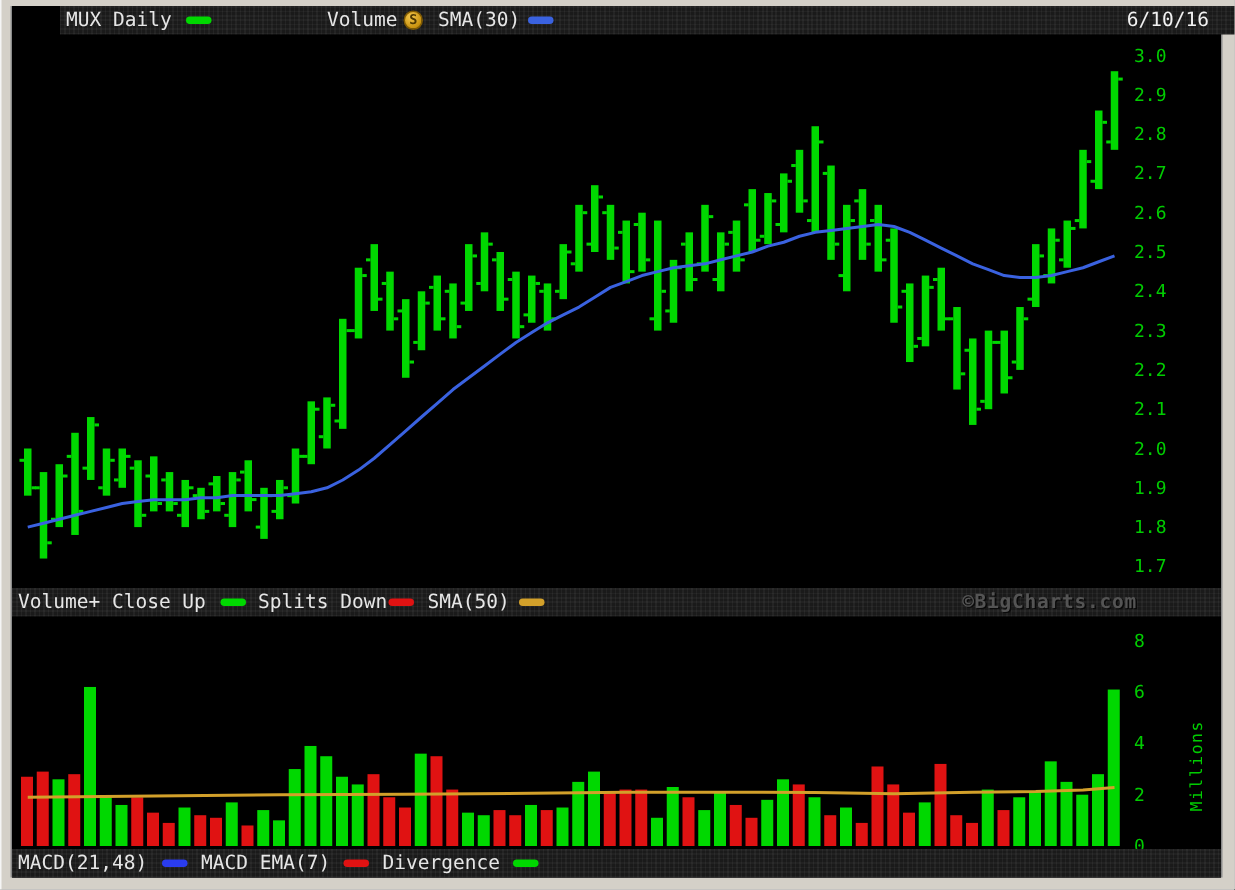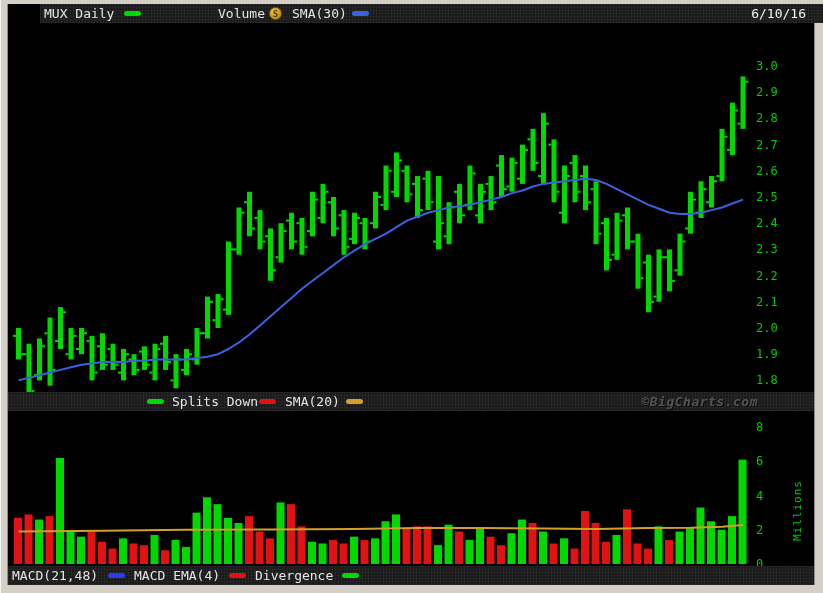--- a/index.html
+++ b/index.html
@@ -28,27 +28,27 @@
   }
   .badge {
     position:absolute; top:3px; width:13px; height:13px; border-radius:50%;
     background:radial-gradient(circle at 35% 30%, #f2c54d, #c8920e 70%, #9a6d06);
     border:1px solid #7e5a04; color:#4d3802; font-size:9px; font-weight:bold;
     line-height:13px; text-align:center; box-sizing:border-box;
   }
   #top-bar  { top:0;margin-left:32px; }
   #vol-bar  { top:388px; }
   #macd-bar { top:562px; }
-  #price-plot { position:absolute; left:0; top:19px;  width:637px; height:369px;margin-top:29px; }
+  #price-plot { position:absolute; left:0; top:19px;  width:637px; height:369px; }
   #vol-plot   { position:absolute; left:0; top:407px; width:806px; height:155px; }
   svg { display:block; }
   .date { position:absolute; right:40px; top:0; color:#f2f2f2; }
   .watermark {
     position:absolute; right:56px; top:0; color:#545454; font-weight:bold;
-    text-shadow:1px 1px 0 #0a0a0a; letter-spacing:0.5px;font-style:italic;
+    text-shadow:1px 1px 0 #0a0a0a; letter-spacing:0.5px;
   }
   .millions {
     position:absolute; right:10px; top:44px; height:86px;
     writing-mode:vertical-rl; transform:rotate(180deg);
     color:#00cc00; font-size:11px; letter-spacing:1px;
   }
 </style>
 </head>
 <body>
 
@@ -429,24 +429,25 @@
           <g fill="#00d800">
             <rect x="732.5" y="24.48000000000001" width="5" height="52.40000000000004"></rect>
             <rect x="729.5" y="70.64000000000004" width="3" height="2"></rect>
             <rect x="737.5" y="28.720000000000013" width="3" height="2"></rect>
           </g>
           <polyline points="10.5,328.4 21,325.8 31.5,323.2 42,320.5 52.5,317.9 63,315.3 73.5,312.7 84,311.4 94.5,310.1 105,310.1 115.5,310.1 126,308.8 136.5,308.8 147,307.4 157.5,307.4 168,307.4 178.5,307.4 189,306.1 199.5,304.8 210,302.2 220.5,297.0 231,290.4 241.5,282.5 252,273.4 262.5,264.2 273,255.0 283.5,245.9 294,236.7 304.5,228.8 315,221.0 325.5,213.1 336,205.3 346.5,198.7 357,192.2 367.5,186.9 378,181.7 388.5,175.1 399,168.6 409.5,164.7 420,160.7 430.5,158.1 441,155.5 451.5,154.2 462,152.9 472.5,150.2 483,147.6 493.5,145.0 504,141.1 514.5,138.5 525,134.5 535.5,131.9 546,130.6 556.5,129.3 567,128.0 577.5,126.7 588,128.0 598.5,131.9 609,137.1 619.5,142.4 630,147.6 640.5,152.9 651,156.8 661.5,160.7 672,162.0 682.5,162.0 693,160.7 703.5,158.1 714,155.5 724.5,151.5 735,147.6" fill="none" stroke="#3a62e0" stroke-width="2" stroke-linejoin="round"></polyline>
         </svg>
     </div>
 
     <div class="legendbar" id="vol-bar">
+      <span class="lbl" style="left:4px">Volume+ Close Up</span>
       <span class="dash" style="left:139px; background:#00d800"></span>
       <span class="lbl" style="left:164px">Splits Down</span>
       <span class="dash" style="left:251px; background:#e01212"></span>
-      <span class="lbl" style="left:277px">SMA(20)</span>
+      <span class="lbl" style="left:277px">SMA(50)</span>
       <span class="dash" style="left:338px; background:#d2a02a"></span>
       <span class="watermark">©BigCharts.com</span>
     </div>
 
     <div id="vol-plot">
       <svg id="vol-svg" width="806" height="155">
           <text x="748" y="20.19999999999999" fill="#00cc00" font-size="12" font-family="&quot;DejaVu Sans Mono&quot;,monospace">8</text>
           <text x="748" y="54.39999999999999" fill="#00cc00" font-size="12" font-family="&quot;DejaVu Sans Mono&quot;,monospace">6</text>
           <text x="748" y="88.6" fill="#00cc00" font-size="12" font-family="&quot;DejaVu Sans Mono&quot;,monospace">4</text>
           <text x="748" y="122.8" fill="#00cc00" font-size="12" font-family="&quot;DejaVu Sans Mono&quot;,monospace">2</text>
@@ -522,20 +523,20 @@
           <rect x="720" y="105.12" width="8" height="47.879999999999995" fill="#00d800"></rect>
           <rect x="730.5" y="48.69" width="8" height="104.31" fill="#00d800"></rect>
           <polyline points="10.5,120.5 94.5,119.7 178.5,118.8 262.5,118.5 346.5,117.9 409.5,117.1 472.5,117.1 535.5,117.4 588,118.1 640.5,117.1 682.5,116.7 714,115.7 735,114.0" fill="none" stroke="#d2a02a" stroke-width="2" stroke-linejoin="round"></polyline>
         </svg>
       <span class="millions">Millions</span>
     </div>
 
     <div class="legendbar" id="macd-bar">
       <span class="lbl" style="left:4px">MACD(21,48)</span>
       <span class="dash" style="left:100px; background:#2a3cee"></span>
-      <span class="lbl" style="left:126px">MACD EMA(4)</span>
+      <span class="lbl" style="left:126px">MACD EMA(7)</span>
       <span class="dash" style="left:221px; background:#e01212"></span>
       <span class="lbl" style="left:247px">Divergence</span>
       <span class="dash" style="left:334px; background:#00d800"></span>
     </div>
 
   </div>
 </div>
 
 </body></html>

